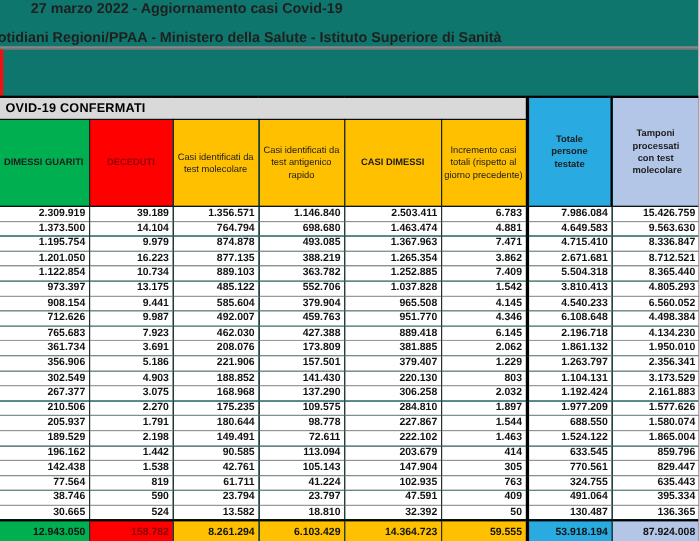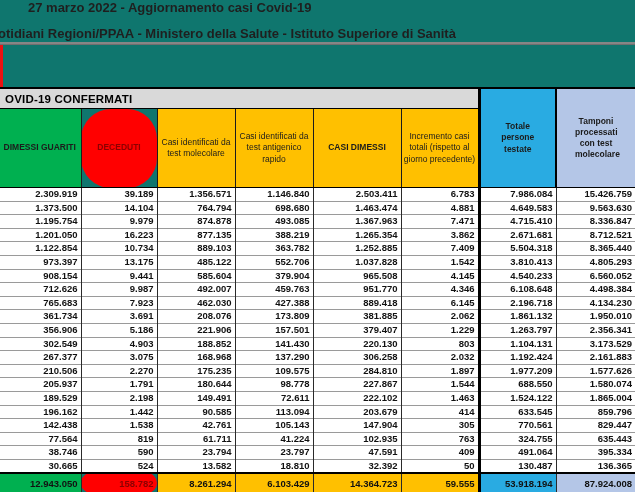--- a/index.html
+++ b/index.html
@@ -26,21 +26,21 @@
   .hdr{
     height:74px;text-align:center;vertical-align:middle;font-weight:400;
     font-size:8.5px;line-height:1.3;color:#1c1c1c;padding:2px;
     border-left:1px solid #1c1c1c;border-bottom:1px solid #000;
   }
   .bg-green{background:#00B050;}
   .bg-red{background:#FF0000;}
   .bg-yellow{background:#FFC000;}
   .bg-cyan{background:#29ABE2;padding-left:12px;}
   .bg-peri{background:#B4C6E7;}
-  .txt-darkred{color:#8B0000;font-weight:600;border-radius:30px;}
+  .txt-darkred{color:#8B0000;font-weight:600;}
   .hdr-caps{font-weight:600;}
   .hd-span{border-left:2px solid #000;border-bottom:1px solid #000;text-align:center;vertical-align:middle;font-size:8.5px;line-height:1.3;font-weight:700;color:#1c1c1c;padding:18px;}
   
   tbody td{
     height:12.6px;line-height:12.6px;font-size:9.5px;font-weight:700;color:#111;
     text-align:right;padding:0 3px 0 0;background:#fff;
     border-top:1px solid #9a9a9a;border-left:1px solid #2a2a2a;white-space:nowrap;
   }
   tbody td.c6{border-left:3px solid #000;text-align:right;}
   thead th.sep{border-left:3px solid #000;}

